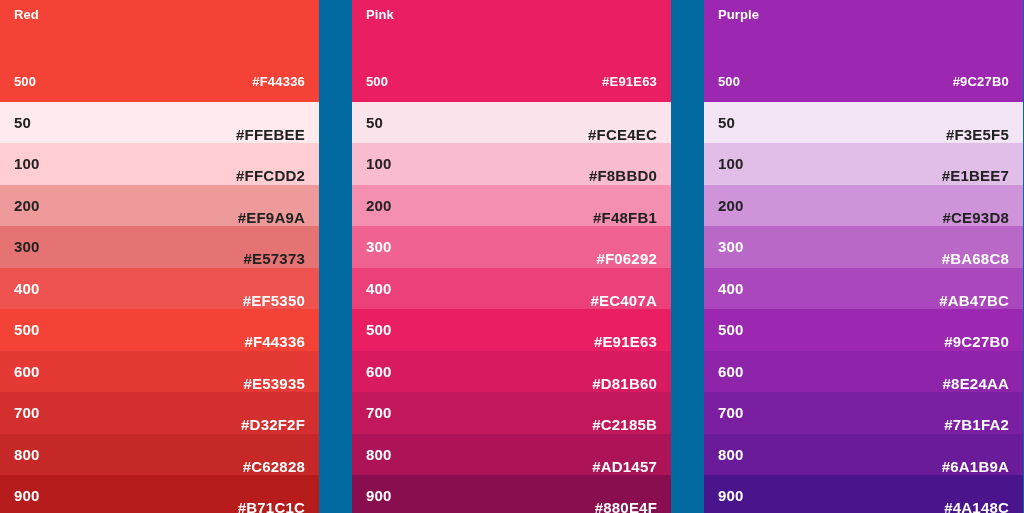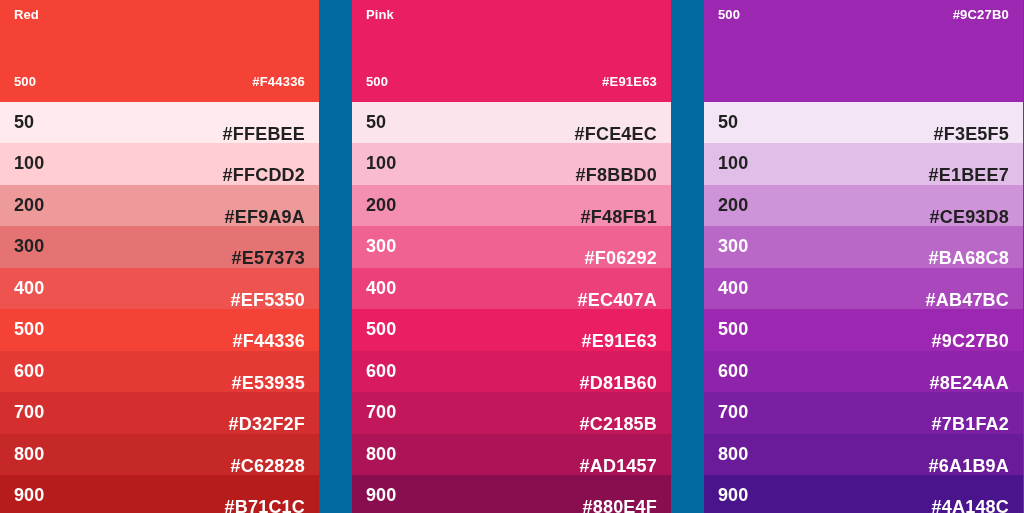--- a/index.html
+++ b/index.html
@@ -69,21 +69,21 @@
     display: flex;
     flex-direction: column;
   }
   .shade-row {
     flex: 0 0 41.5px;
     box-sizing: border-box;
     display: flex;
     align-items: center;
     justify-content: space-between;
     padding: 0 14px;
-    font-size: 18px;
+    font-size: 15px;
     font-weight: bold;
     line-height: 15px;
   }
   .shade-name {
     letter-spacing: 0.1px;
   }
   .shade-hex {
     letter-spacing: 0.2px;
     margin-top: 24px;
   }
@@ -189,20 +189,21 @@
           <span class="shade-hex">#AD1457</span>
         </div>
         <div class="shade-row" style="background: rgb(136, 14, 79); color: rgb(255, 255, 255);">
           <span class="shade-name">900</span>
           <span class="shade-hex">#880E4F</span>
         </div>
       </div>
     </div>
     <div class="palette-column">
       <div class="column-header" style="background: rgb(156, 39, 176); color: rgb(255, 255, 255);">
+        <div class="column-title">Purple</div>
         <div class="header-swatch-row">
           <span class="header-shade-name">500</span>
           <span class="header-shade-hex">#9C27B0</span>
         </div>
       </div>
       <div class="shade-list">
         <div class="shade-row" style="background: rgb(243, 229, 245); color: rgb(33, 33, 33);">
           <span class="shade-name">50</span>
           <span class="shade-hex">#F3E5F5</span>
         </div>

